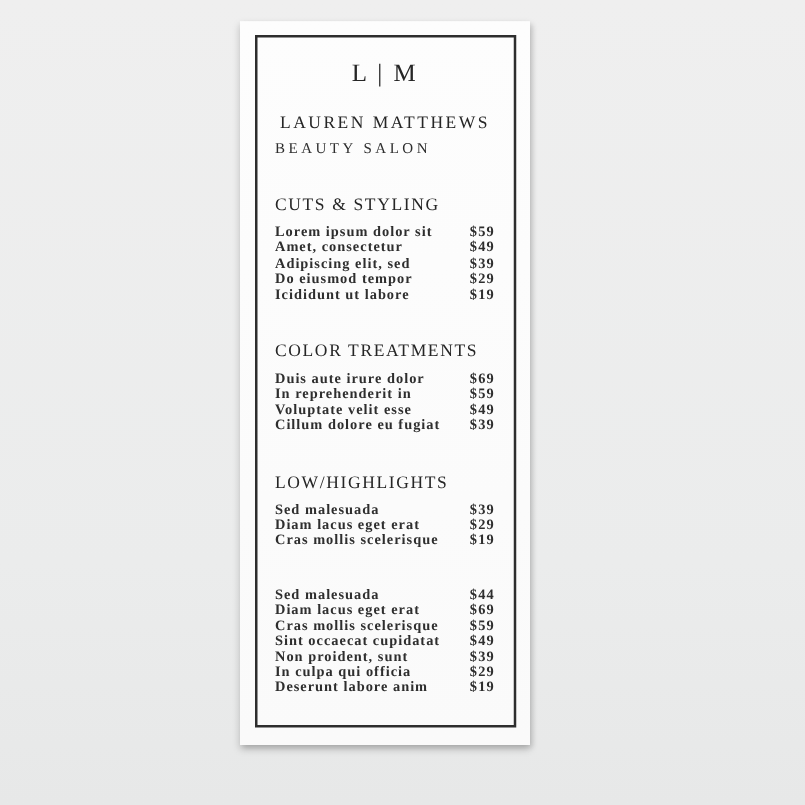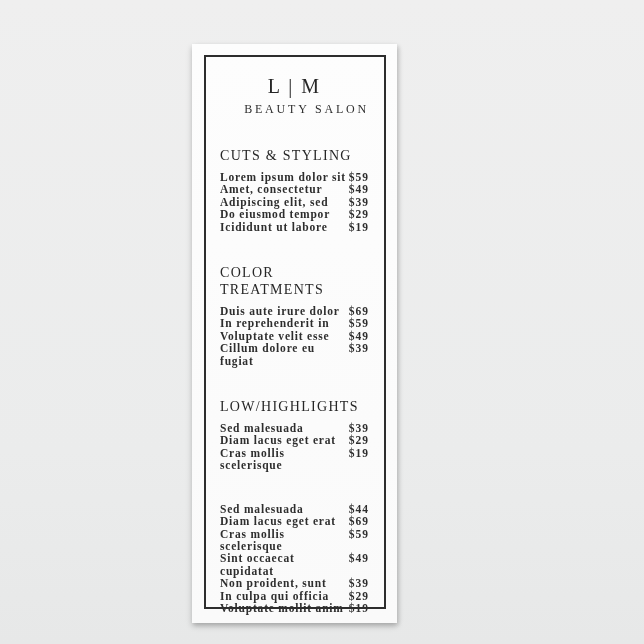--- a/index.html
+++ b/index.html
@@ -4,39 +4,39 @@
 <style>
   html,body{margin:0;padding:0;}
   body{
     width:644px;height:644px;position:relative;
     background:linear-gradient(180deg,#efefef 0%,#ebecec 70%,#e7e8e8 100%);
     font-family:"Liberation Serif", serif;
     color:#2e2e2e;
     -webkit-font-smoothing:antialiased;
   }
   .card{
-    position:absolute;left:192px;top:44px;width:205px;height:579px;
+    position:absolute;left:192px;top:17px;width:232px;height:579px;
     background:linear-gradient(180deg,#fdfdfd 0%,#fafafa 100%);
     box-shadow:0 3px 6px rgba(0,0,0,0.22), 2px 2px 4px rgba(0,0,0,0.10);
   }
   .frame{
     position:absolute;left:12px;right:11px;top:11px;bottom:14px;
     border:2px solid #2d2d2d;box-sizing:border-box;
     padding:18px 15px 0 14px;
   }
   .monogram{
     text-align:center;font-size:20px;letter-spacing:2px;
     color:#262626;line-height:23px;
   }
   .biz-name{
     text-align:center;font-size:14px;letter-spacing:2px;
     margin-top:20px;line-height:16px;color:#262626;
   }
   .biz-sub{
-    text-align:right;font-size:12px;letter-spacing:2.8px;
+    text-align:left;font-size:12px;letter-spacing:2.8px;
     margin-top:4px;line-height:14px;color:#2e2e2e;
   }
   .section{margin-top:31px;}
   .section-heading{
     font-size:14px;letter-spacing:1.3px;line-height:17px;color:#262626;
   }
   .items{margin-top:7px;font-weight:bold;}
   .item-row{
     display:flex;justify-content:space-between;align-items:baseline;
     font-size:11.5px;line-height:12.4px;
@@ -44,20 +44,21 @@
   .item-name{letter-spacing:0.8px;}
   .item-price{letter-spacing:1px;}
 </style>
 </head>
 <body>
 
 <div class="card">
   <div class="frame">
 
     <div class="monogram">L | M</div>
+    <div class="biz-name">LAUREN MATTHEWS</div>
     <div class="biz-sub">BEAUTY SALON</div>
 
     <div class="section">
       <div class="section-heading">CUTS &amp; STYLING</div>
       <div class="items">
         <div class="item-row">
           <span class="item-name">Lorem ipsum dolor sit</span>
           <span class="item-price">$59</span>
         </div>
         <div class="item-row">
@@ -139,20 +140,20 @@
         </div>
         <div class="item-row">
           <span class="item-name">Non proident, sunt</span>
           <span class="item-price">$39</span>
         </div>
         <div class="item-row">
           <span class="item-name">In culpa qui officia</span>
           <span class="item-price">$29</span>
         </div>
         <div class="item-row">
-          <span class="item-name">Voluptate mollit anim</span>
+          <span class="item-name">Deserunt labore anim</span>
           <span class="item-price">$19</span>
         </div>
       </div>
     </div>
 
   </div>
 </div>
 
 </body></html>

